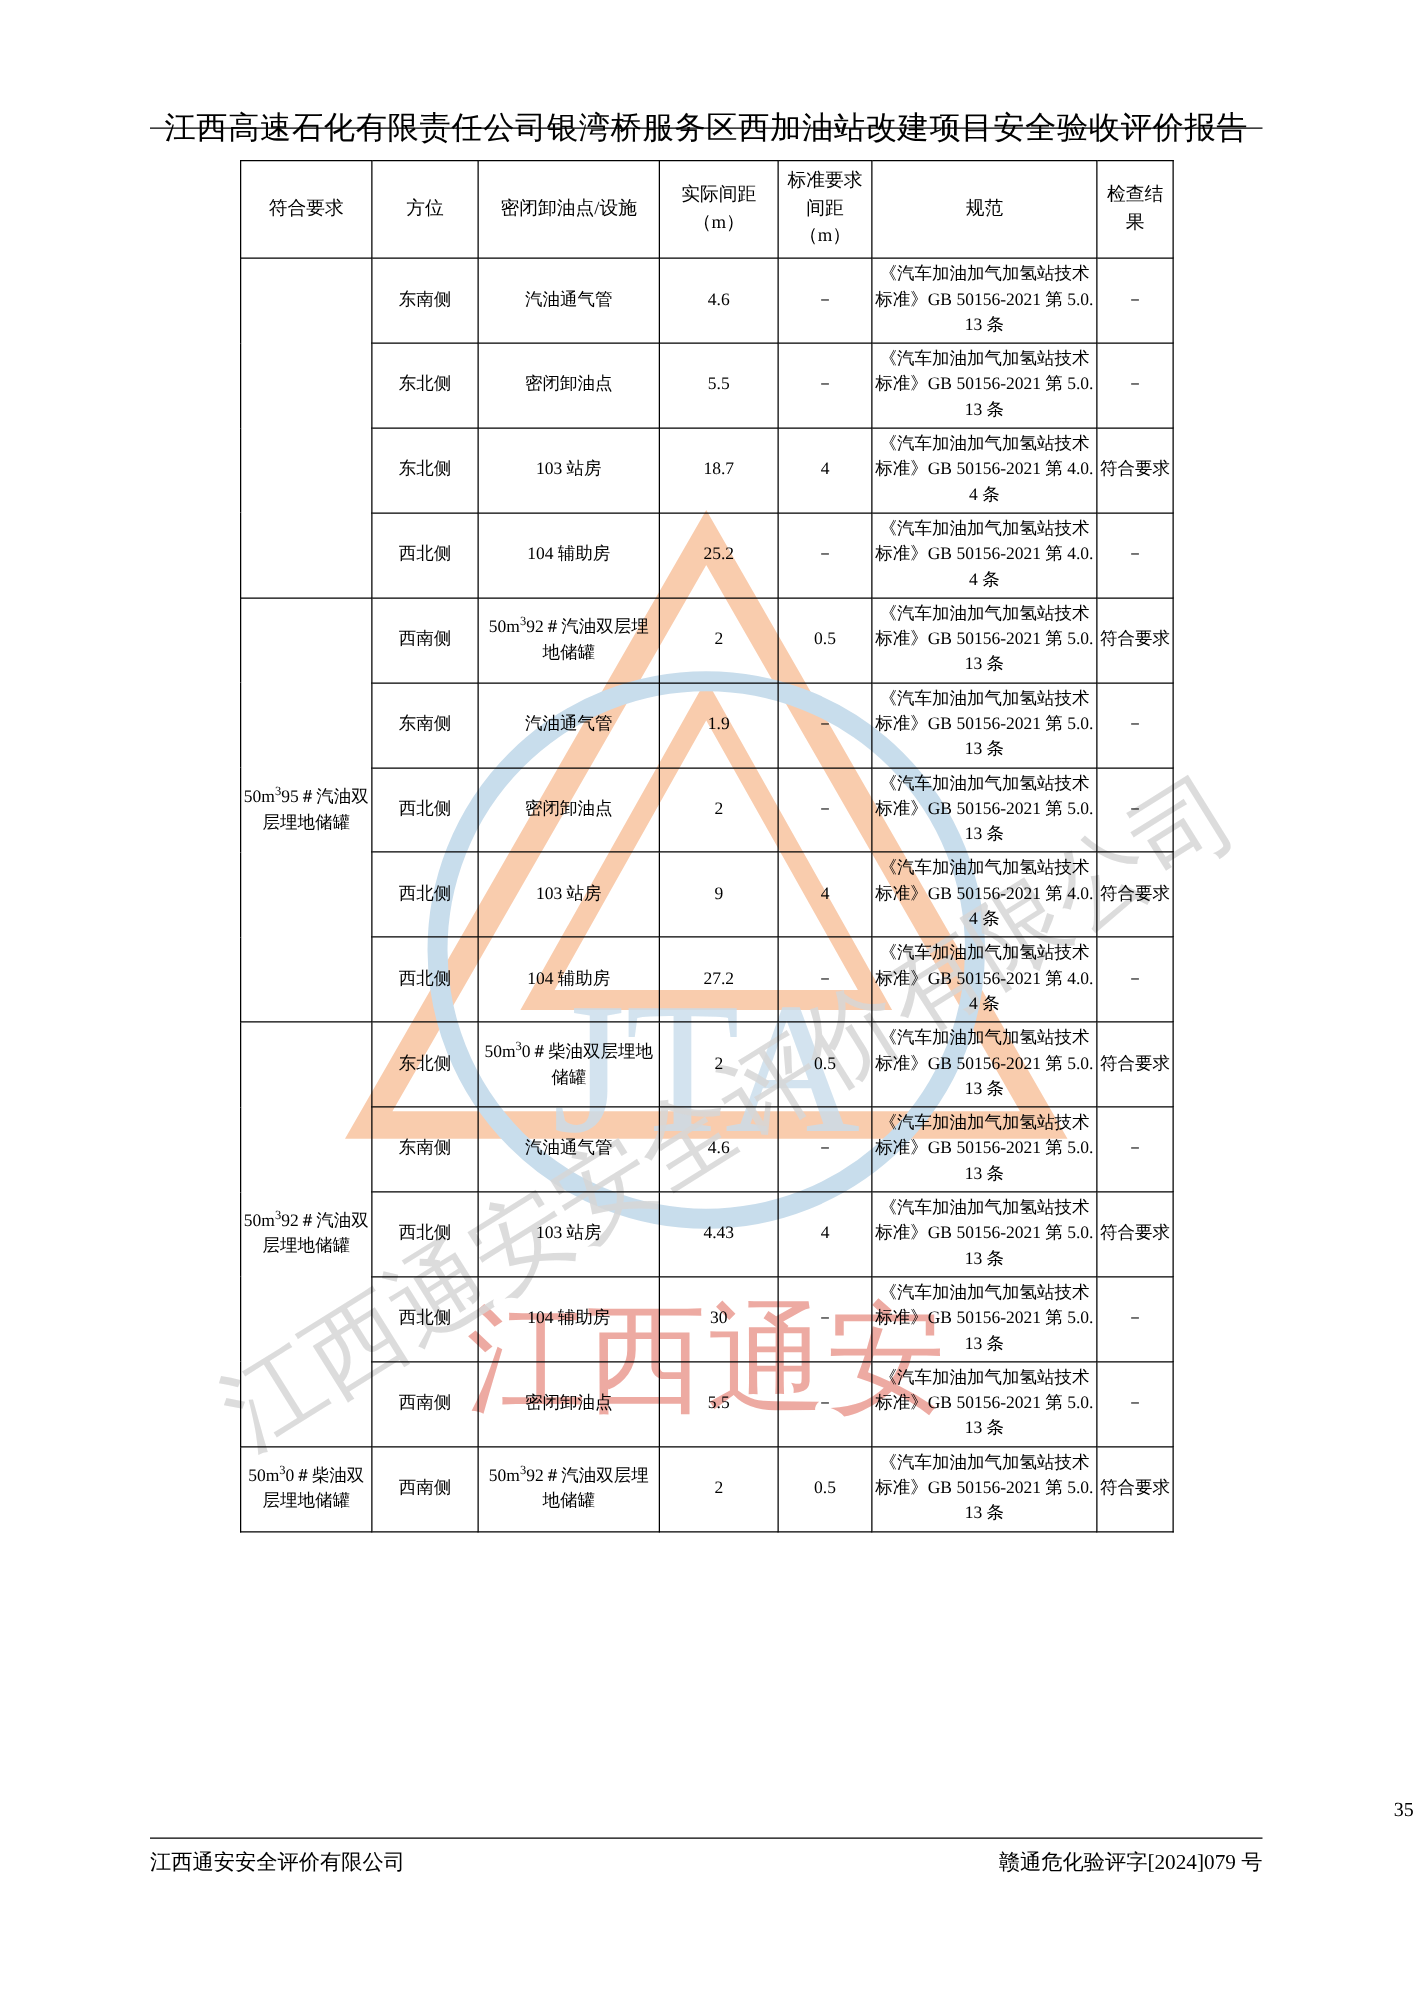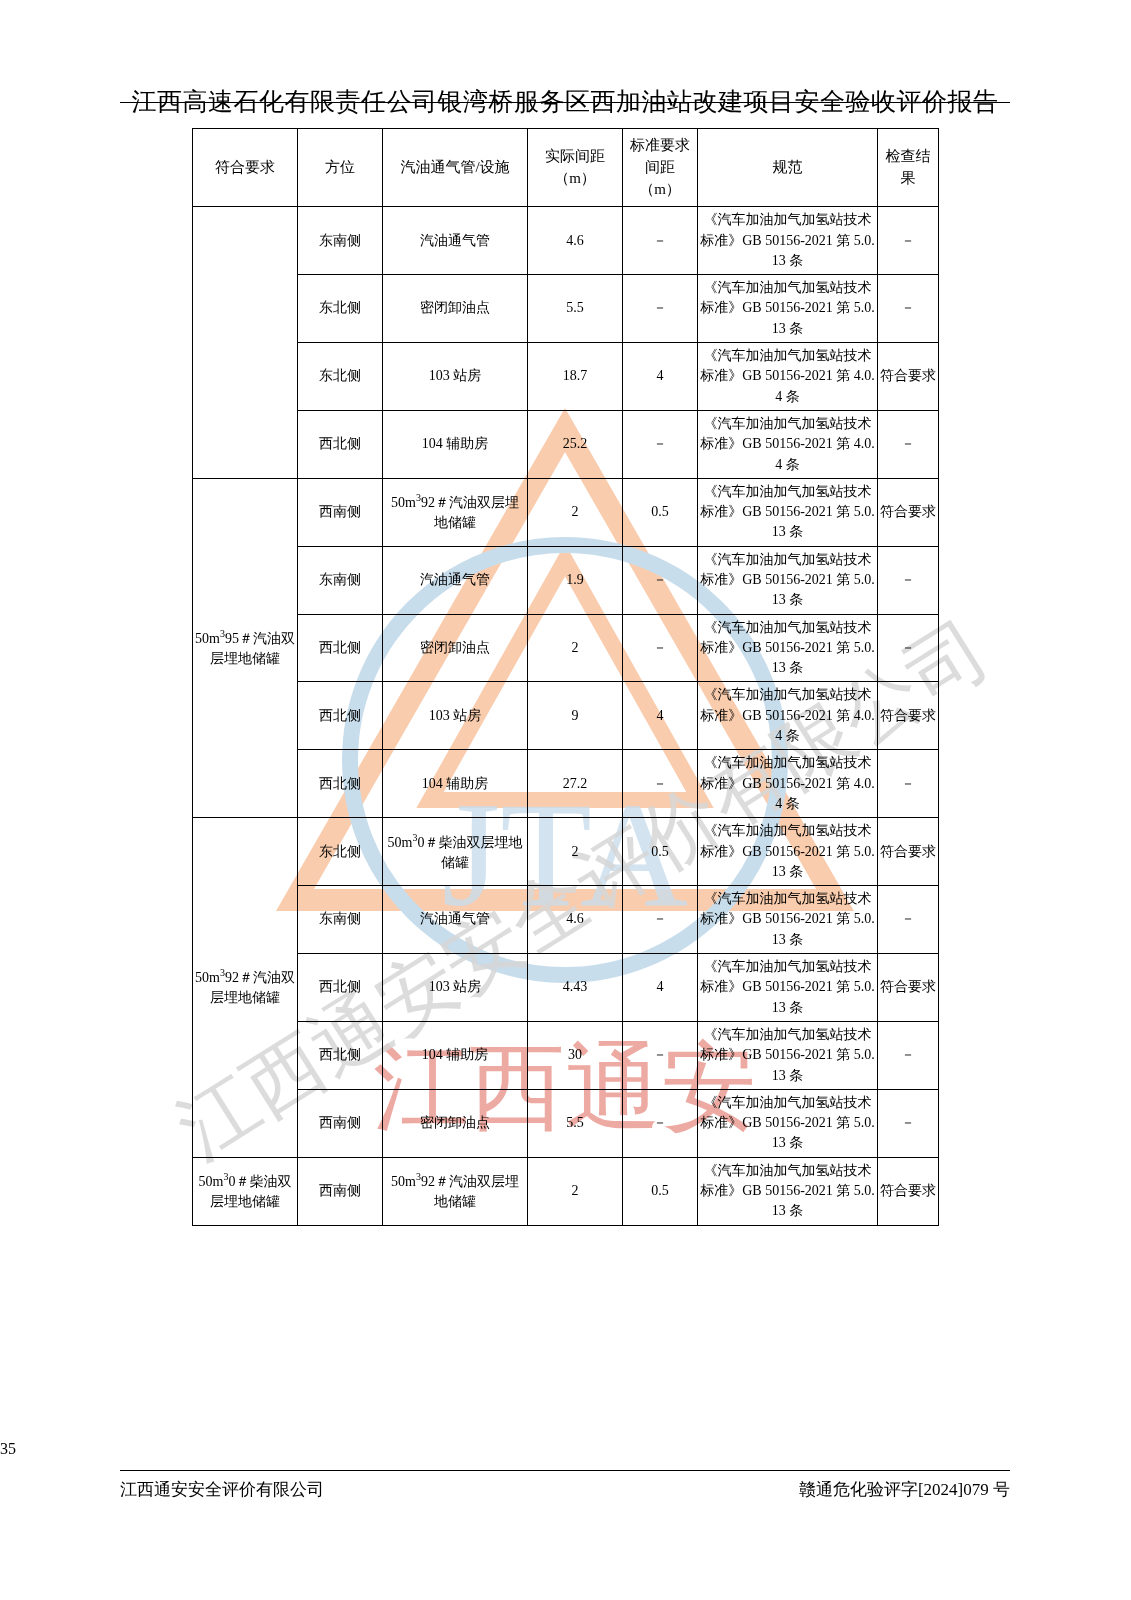--- a/index.html
+++ b/index.html
@@ -49,21 +49,21 @@
     border-bottom: 1.6px solid #000;
     z-index: 2;
   }
 
   
   .page-number {
     position: absolute;
     left: 0;
     top: 1440px;
     width: 1131px;
-    text-align: left;
+    text-align: right;
     font-size: 16px;
     z-index: 2;
   }
   .footer-rule {
     position: absolute;
     left: 120px;
     top: 1470px;
     width: 890px;
     border-bottom: 1.6px solid #000;
     z-index: 2;
@@ -150,21 +150,21 @@
         <col style="width:145px">
         <col style="width:95px">
         <col style="width:75px">
         <col style="width:180px">
         <col style="width:61px">
       </colgroup>
       <thead>
         <tr>
           <th>符合要求</th>
           <th>方位</th>
-          <th>汽油通气管/设施</th>
+          <th>密闭卸油点/设施</th>
           <th>实际间距（m）</th>
           <th>标准要求间距（m）</th>
           <th>规范</th>
           <th>检查结果</th>
         </tr>
       </thead>
       <tbody id="table-body">
           <tr>
             <td class="obj" rowspan="4"></td>
             <td class="dir">东南侧</td>

